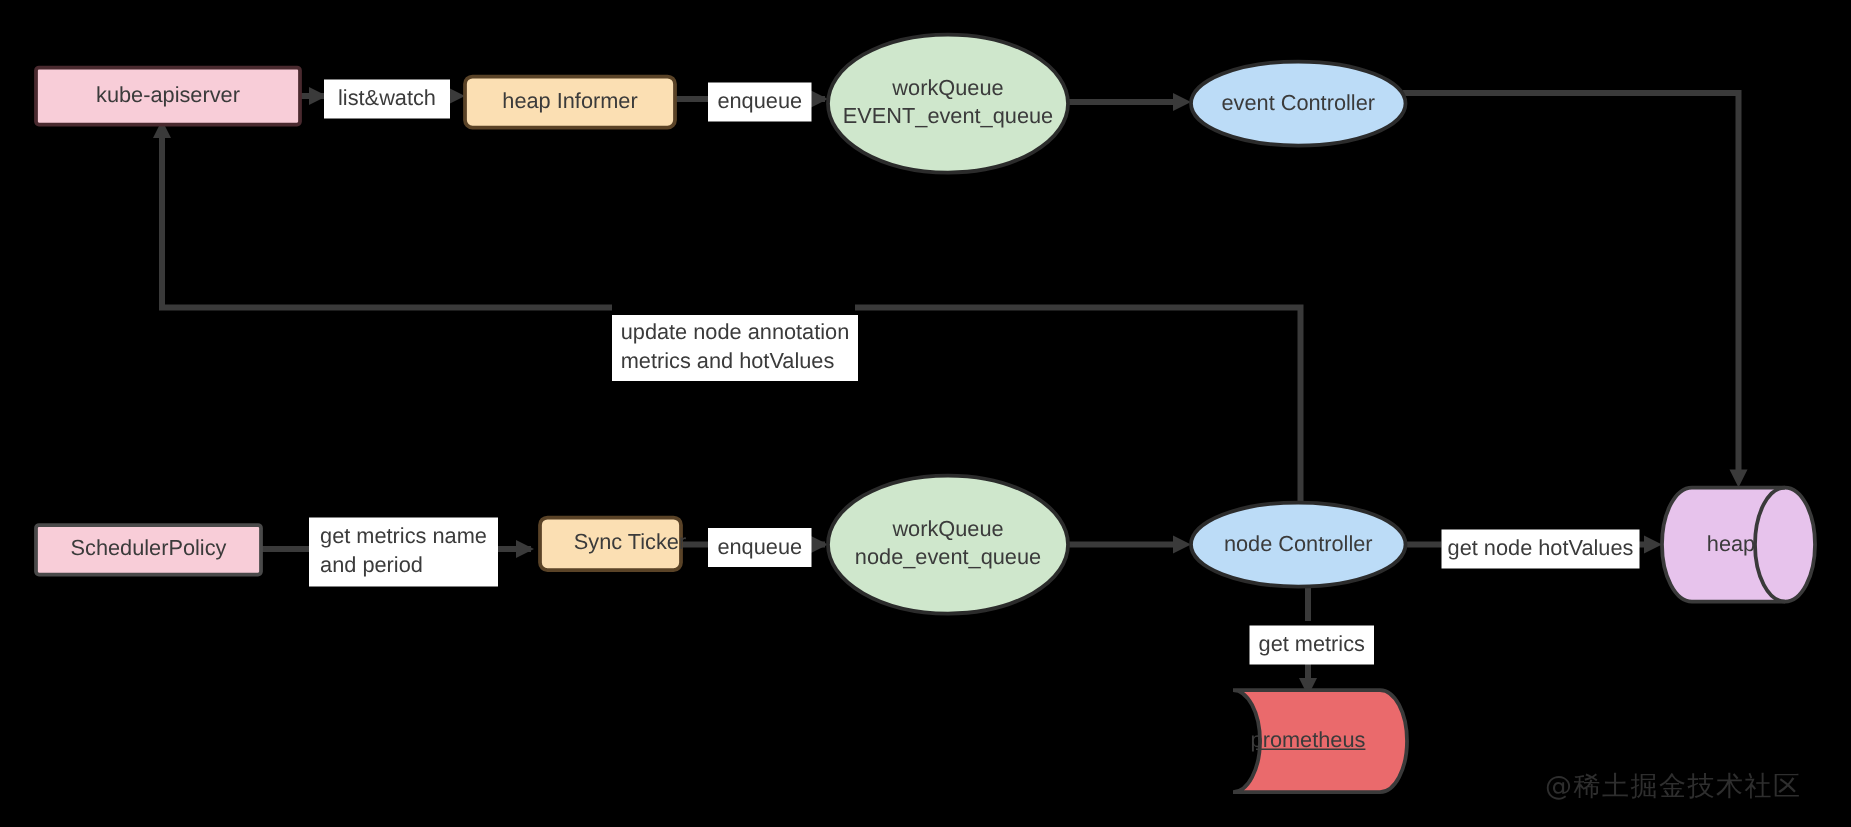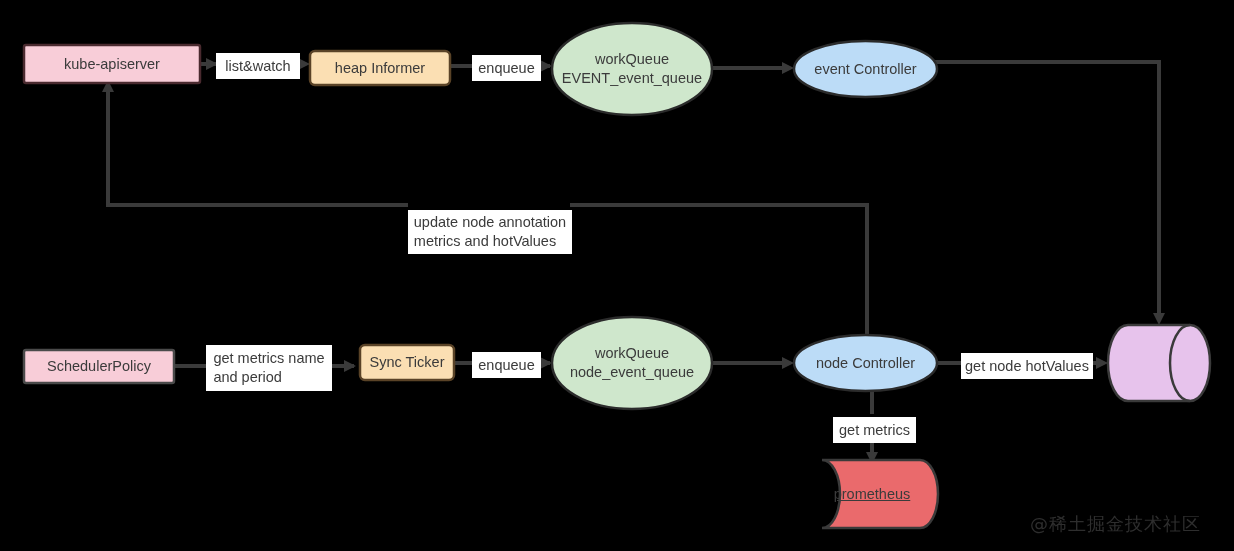--- a/index.html
+++ b/index.html
@@ -168,27 +168,28 @@
 
   <div class="node-label" style="left:310px; top:51px; width:140px; height:34px;">heap Informer</div>
 
   <div class="node-label multiline" style="left:552px; top:23px; width:160px; height:92px; white-space:pre-line;">workQueue
 EVENT_event_queue</div>
 
   <div class="node-label" style="left:24px; top:350px; width:150px; height:33px;">SchedulerPolicy</div>
 
   <div class="node-label" style="left:794px; top:41px; width:143px; height:56px;">event Controller</div>
 
-  <div class="node-label" style="left:360px; top:345px; width:94px; height:35px;">Sync Ticker</div>
+  <div class="node-label" style="left:360px; top:345px; width:94px; height:35px;padding-left:13px;">Sync Ticker</div>
 
   <div class="node-label multiline" style="left:552px; top:317px; width:160px; height:92px; white-space:pre-line;">workQueue
 node_event_queue</div>
 
   <div class="node-label" style="left:794px; top:335px; width:143px; height:56px;">node Controller</div>
 
+  <div class="node-label" style="left:1118px; top:325px; width:72px; height:76px;">heap</div>
 
   <div class="node-label" style="left:822px; top:460px; width:100px; height:68px;text-decoration:underline;">prometheus</div>
 
   <div class="edge-label" style="left:216px; top:53px; width:80px; height:22px;">list&amp;watch</div>
 
   <div class="edge-label" style="left:472px; top:55px; width:65px; height:22px;">enqueue</div>
 
   <div class="edge-label" style="left:408px; top:186px; width:160px; height:40px;margin-top:24px;">update node annotation
 metrics and hotValues</div>
 

